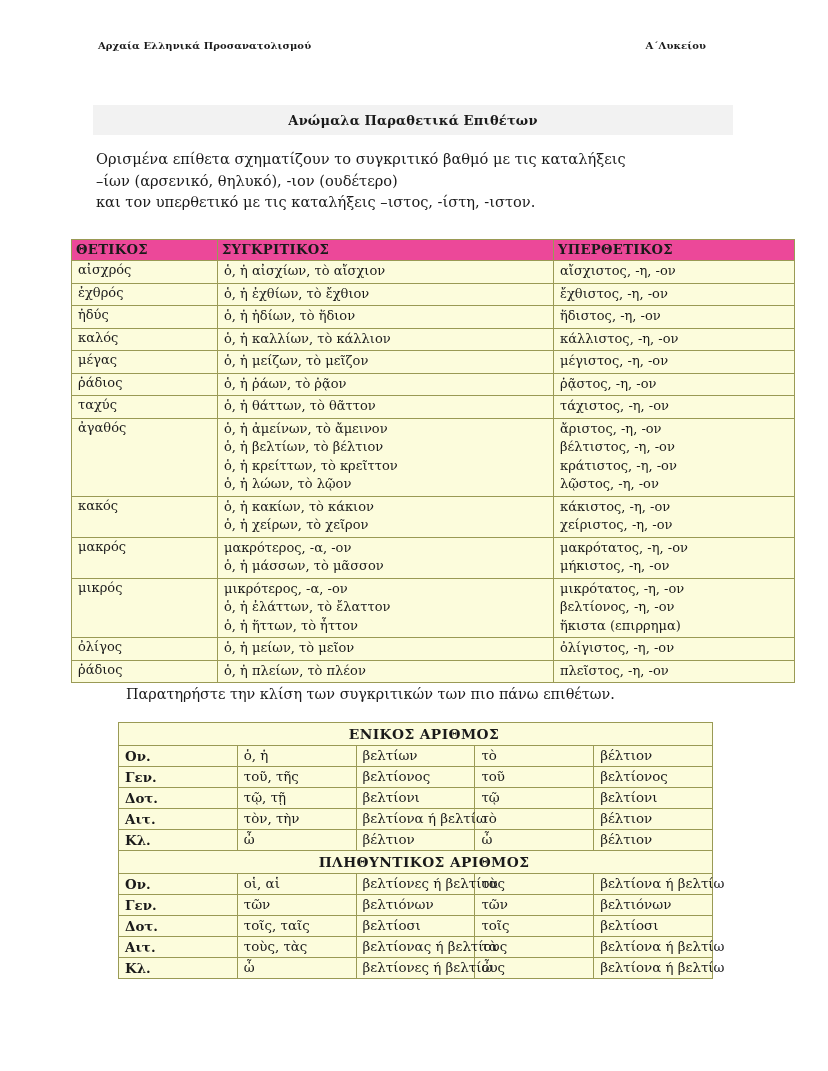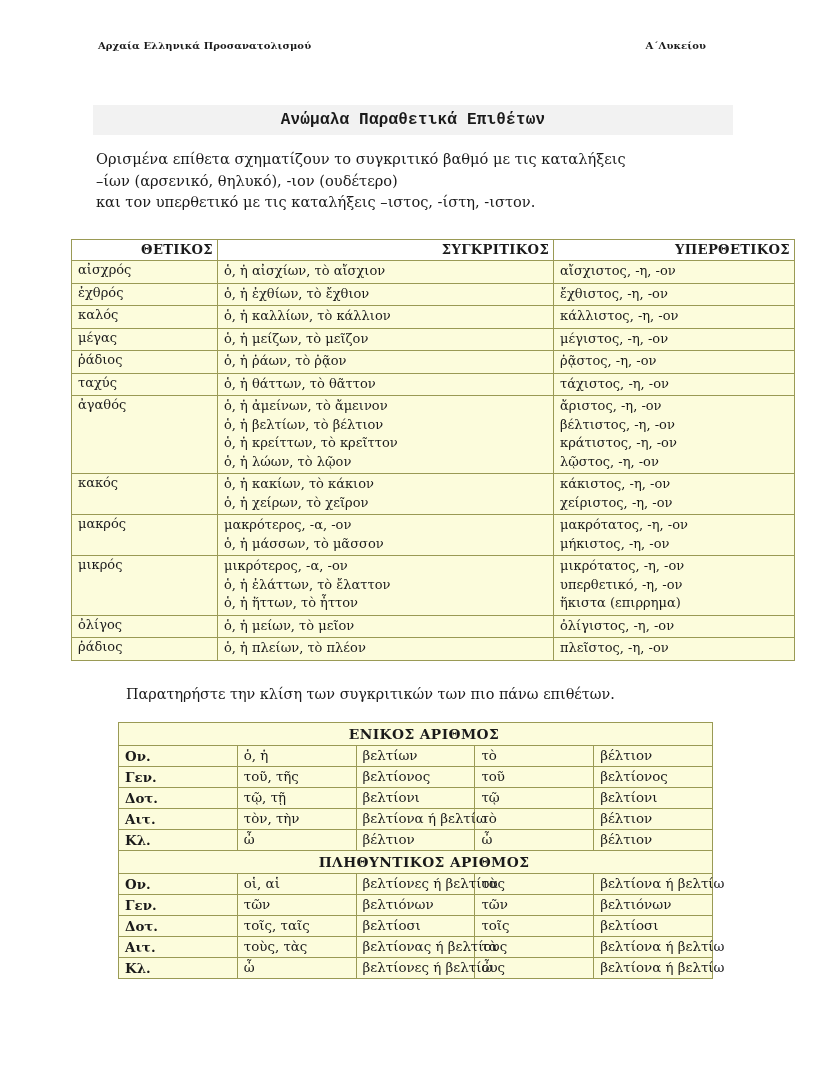--- a/index.html
+++ b/index.html
@@ -44,23 +44,22 @@
     left: 93px;
     width: 640px;
     height: 30px;
     background: #f2f2f2;
     display: flex;
     align-items: center;
     justify-content: center;
   }
   .title-banner .title-text {
     font-weight: bold;
-    font-size: 16px;
+    font-size: 13px;
     letter-spacing: 0.2px;
-    font-family: Liberation Mono, monospace;
   }
 
   
   .intro {
     position: absolute;
     top: 148px;
     left: 96px;
     width: 640px;
     font-size: 14.6px;
     line-height: 21.5px;
@@ -79,22 +78,22 @@
     font-size: 13px;
   }
   .table-main th,
   .table-main td {
     border: 1px solid #9a9a55;
     padding: 1px 6px 2px 6px;
     vertical-align: top;
     background: #fcfcdc;
   }
   .table-main thead th {
-    background: #ffffff;
-    text-align: right;
+    background: #ec4899;
+    text-align: left;
     font-weight: bold;
     font-size: 13.2px;
     letter-spacing: 0.3px;
     padding: 2px 4px 3px 4px;
   }
   .table-main td { height: 18px; }
   .table-main .col-pos { width: 137px; }
   .table-main .col-cmp { width: 327px; }
   .table-main .col-sup { width: 232px; }
   .table-main .sub { display: block; line-height: 18.5px; white-space: nowrap; }
@@ -180,20 +179,29 @@
         <tr>
           <td class="col-pos">ἐχθρός</td>
           <td class="col-cmp">
             <span class="sub">ὁ, ἡ ἐχθίων, τὸ ἔχθιον</span>
           </td>
           <td class="col-sup">
             <span class="sub">ἔχθιστος, -η, -ον</span>
           </td>
         </tr>
         <tr>
+          <td class="col-pos">ἡδύς</td>
+          <td class="col-cmp">
+            <span class="sub">ὁ, ἡ ἡδίων, τὸ ἥδιον</span>
+          </td>
+          <td class="col-sup">
+            <span class="sub">ἥδιστος, -η, -ον</span>
+          </td>
+        </tr>
+        <tr>
           <td class="col-pos">καλός</td>
           <td class="col-cmp">
             <span class="sub">ὁ, ἡ καλλίων, τὸ κάλλιον</span>
           </td>
           <td class="col-sup">
             <span class="sub">κάλλιστος, -η, -ον</span>
           </td>
         </tr>
         <tr>
           <td class="col-pos">μέγας</td>
@@ -261,21 +269,21 @@
         </tr>
         <tr>
           <td class="col-pos">μικρός</td>
           <td class="col-cmp">
             <span class="sub">μικρότερος, -α, -ον</span>
             <span class="sub">ὁ, ἡ ἐλάττων, τὸ ἔλαττον</span>
             <span class="sub">ὁ, ἡ ἥττων, τὸ ἧττον</span>
           </td>
           <td class="col-sup">
             <span class="sub">μικρότατος, -η, -ον</span>
-            <span class="sub">υπερθετικό, -η, -ον</span>
+            <span class="sub">βελτίονος, -η, -ον</span>
             <span class="sub">ἥκιστα (επιρρημα)</span>
           </td>
         </tr>
         <tr>
           <td class="col-pos">ὀλίγος</td>
           <td class="col-cmp">
             <span class="sub">ὁ, ἡ μείων, τὸ μεῖον</span>
           </td>
           <td class="col-sup">
             <span class="sub">ὀλίγιστος, -η, -ον</span>

